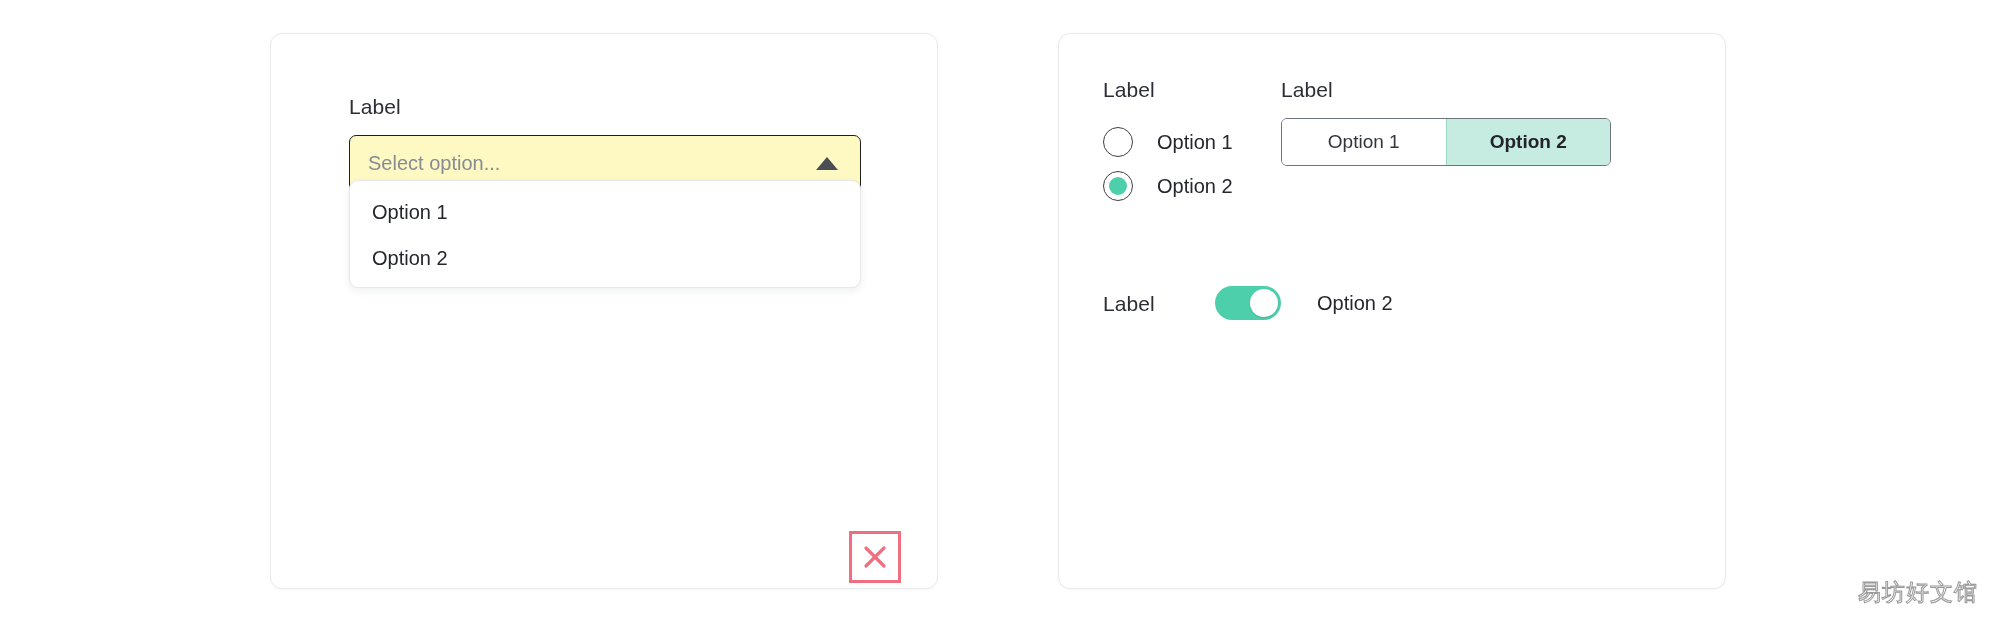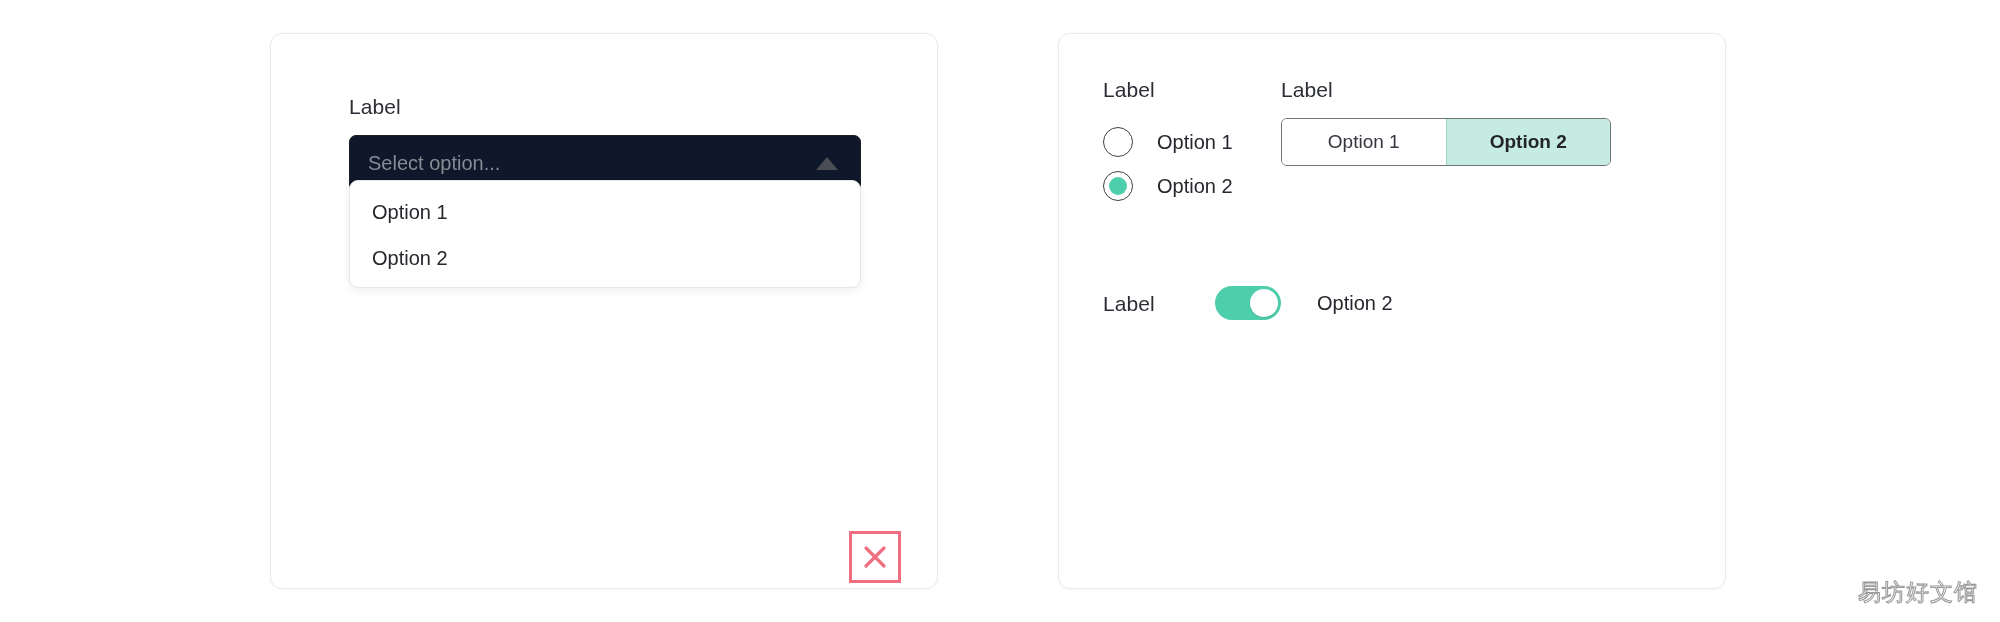--- a/index.html
+++ b/index.html
@@ -59,21 +59,21 @@
     display: block;
     margin-bottom: 18px;
   }
   .select-box {
     position: relative;
     box-sizing: border-box;
     width: 512px;
     height: 57px;
     border: 1.6px solid #1d1f24;
     border-radius: 7px;
-    background: #0f172a;
+    background: #fef9c3;
     display: flex;
     align-items: center;
     padding: 0 18px;
     cursor: pointer;
   }
   .select-placeholder {
     font-size: 20px;
     color: #868b94;
     flex: 1;
     user-select: none;

